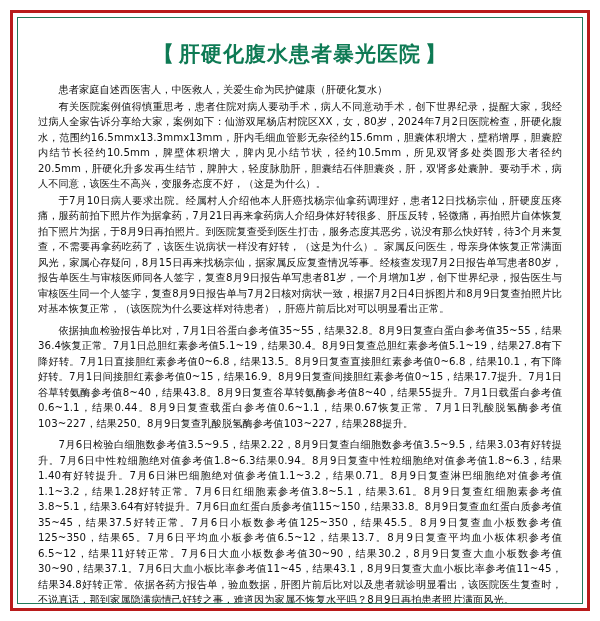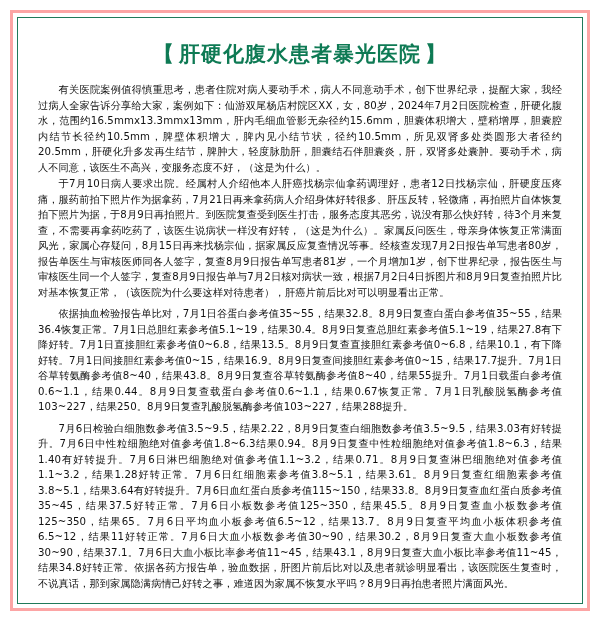--- a/index.html
+++ b/index.html
@@ -17,21 +17,21 @@
     width: 600px;
     height: 621px;
     box-sizing: border-box;
     padding: 10px;
     background: #ffffff;
   }
   .frame-outer {
     box-sizing: border-box;
     width: 100%;
     height: 100%;
-    border: 3px solid #fca5a5;
+    border: 3px solid #b91c1c;
     padding: 4px;
     background: #ffffff;
   }
   .frame-inner {
     box-sizing: border-box;
     width: 100%;
     height: 100%;
     border: 1px solid #1f7a5a;
     padding: 14px 20px 10px 20px;
     background: #ffffff;
@@ -71,20 +71,21 @@
 
 <div class="page">
   <div class="frame-outer">
     <div class="frame-inner">
 
       <div class="title">
         <span class="bracket">【</span><span>肝硬化腹水患者暴光医院</span><span class="bracket">】</span>
       </div>
 
       <div class="body-text">
+        <p class="para">患者家庭自述西医害人，中医救人，关爱生命为民护健康（肝硬化复水）</p>
         <p class="para">有关医院案例值得慎重思考，患者住院对病人要动手术，病人不同意动手术，创下世界纪录，提醒大家，我经过病人全家告诉分享给大家，案例如下：仙游双尾杨店村院区XX，女，80岁，2024年7月2日医院检查，肝硬化腹水，范围约16.5mmx13.3mmx13mm，肝内毛细血管影无杂径约15.6mm，胆囊体积增大，壁稍增厚，胆囊腔内结节长径约10.5mm，脾壁体积增大，脾内见小结节状，径约10.5mm，所见双肾多处类圆形大者径约20.5mm，肝硬化升多发再生结节，脾肿大，轻度脉肋肝，胆囊结石伴胆囊炎，肝，双肾多处囊肿。要动手术，病人不同意，该医生不高兴，变服务态度不好，（这是为什么）。</p>
         <p class="para">于7月10日病人要求出院。经属村人介绍他本人肝癌找杨宗仙拿药调理好，患者12日找杨宗仙，肝硬度压疼痛，服药前拍下照片作为据拿药，7月21日再来拿药病人介绍身体好转很多、肝压反转，轻微痛，再拍照片自体恢复拍下照片为据，于8月9日再拍照片。到医院复查受到医生打击，服务态度其恶劣，说没有那么快好转，待3个月来复查，不需要再拿药吃药了，该医生说病状一样没有好转，（这是为什么）。家属反问医生，母亲身体恢复正常满面风光，家属心存疑问，8月15日再来找杨宗仙，据家属反应复查情况等事。经核查发现7月2日报告单写患者80岁，报告单医生与审核医师同各人签字，复查8月9日报告单写患者81岁，一个月增加1岁，创下世界纪录，报告医生与审核医生同一个人签字，复查8月9日报告单与7月2日核对病状一致，根据7月2日4日拆图片和8月9日复查拍照片比对基本恢复正常，（该医院为什么要这样对待患者），肝癌片前后比对可以明显看出正常。</p>
         <div class="gap"></div>
         <p class="para">依据抽血检验报告单比对，7月1日谷蛋白参考值35~55，结果32.8。8月9日复查白蛋白参考值35~55，结果36.4恢复正常。7月1日总胆红素参考值5.1~19，结果30.4。8月9日复查总胆红素参考值5.1~19，结果27.8有下降好转。7月1日直接胆红素参考值0~6.8，结果13.5。8月9日复查直接胆红素参考值0~6.8，结果10.1，有下降好转。7月1日间接胆红素参考值0~15，结果16.9。8月9日复查间接胆红素参考值0~15，结果17.7提升。7月1日谷草转氨酶参考值8~40，结果43.8。8月9日复查谷草转氨酶参考值8~40，结果55提升。7月1日载蛋白参考值0.6~1.1，结果0.44。8月9日复查载蛋白参考值0.6~1.1，结果0.67恢复正常。7月1日乳酸脱氢酶参考值103~227，结果250。8月9日复查乳酸脱氢酶参考值103~227，结果288提升。</p>
         <div class="gap"></div>
         <p class="para">7月6日检验白细胞数参考值3.5~9.5，结果2.22，8月9日复查白细胞数参考值3.5~9.5，结果3.03有好转提升。7月6日中性粒细胞绝对值参考值1.8~6.3结果0.94。8月9日复查中性粒细胞绝对值参考值1.8~6.3，结果1.40有好转提升。7月6日淋巴细胞绝对值参考值1.1~3.2，结果0.71。8月9日复查淋巴细胞绝对值参考值1.1~3.2，结果1.28好转正常。7月6日红细胞素参考值3.8~5.1，结果3.61。8月9日复查红细胞素参考值3.8~5.1，结果3.64有好转提升。7月6日血红蛋白质参考值115~150，结果33.8。8月9日复查血红蛋白质参考值35~45，结果37.5好转正常。7月6日小板数参考值125~350，结果45.5。8月9日复查血小板数参考值125~350，结果65。7月6日平均血小板参考值6.5~12，结果13.7。8月9日复查平均血小板体积参考值6.5~12，结果11好转正常。7月6日大血小板数参考值30~90，结果30.2，8月9日复查大血小板数参考值30~90，结果37.1。7月6日大血小板比率参考值11~45，结果43.1，8月9日复查大血小板比率参考值11~45，结果34.8好转正常。依据各药方报告单，验血数据，肝图片前后比对以及患者就诊明显看出，该医院医生复查时，不说真话，那到家属隐满病情己好转之事，难道因为家属不恢复水平吗？8月9日再拍患者照片满面风光。</p>
       </div>
 
     </div>
   </div>

